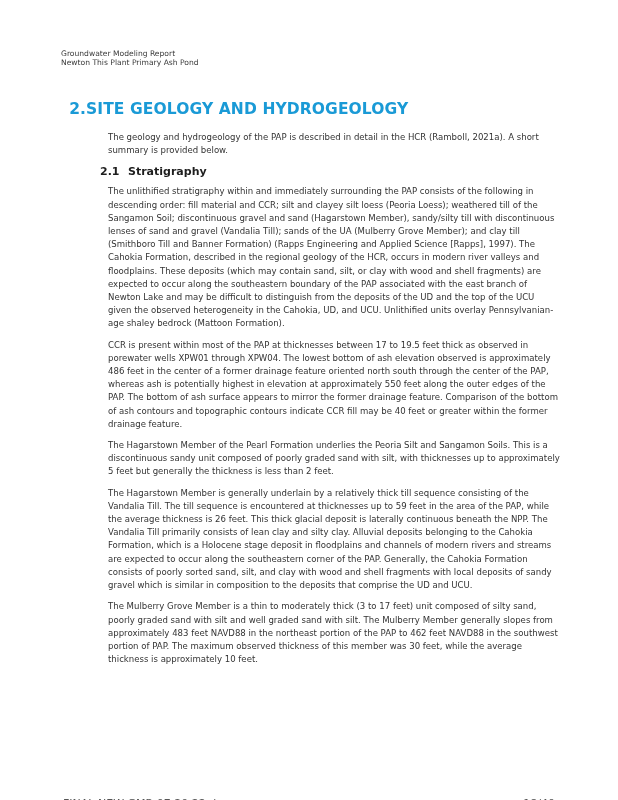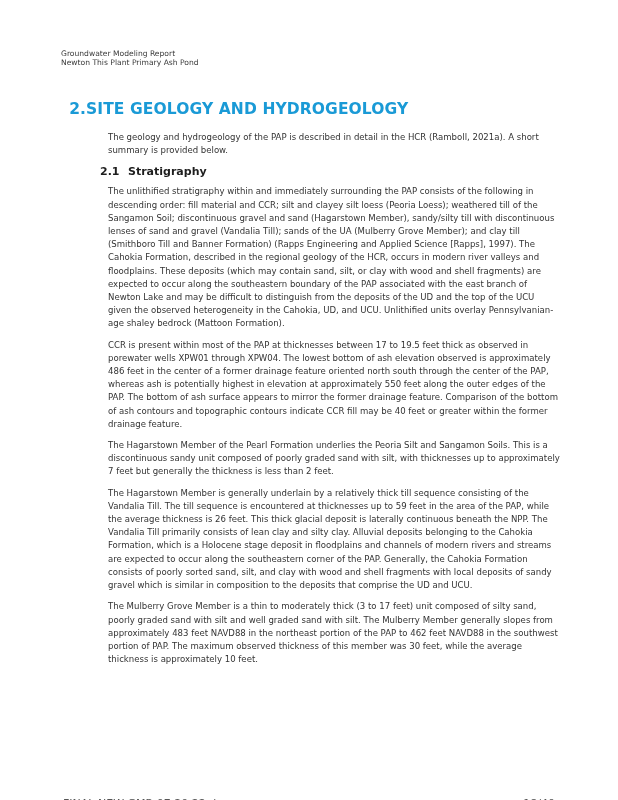--- a/index.html
+++ b/index.html
@@ -100,21 +100,21 @@
 
   <div class="content">
     <p>The geology and hydrogeology of the PAP is described in detail in the HCR (Ramboll, 2021a). A short summary is provided below.</p>
 
     <div class="section-heading">
       <span class="num">2.1</span><span>Stratigraphy</span>
     </div>
 
     <p>The unlithified stratigraphy within and immediately surrounding the PAP consists of the following in descending order: fill material and CCR; silt and clayey silt loess (Peoria Loess); weathered till of the Sangamon Soil; discontinuous gravel and sand (Hagarstown Member), sandy/silty till with discontinuous lenses of sand and gravel (Vandalia Till); sands of the UA (Mulberry Grove Member); and clay till (Smithboro Till and Banner Formation) (Rapps Engineering and Applied Science [Rapps], 1997). The Cahokia Formation, described in the regional geology of the HCR, occurs in modern river valleys and floodplains. These deposits (which may contain sand, silt, or clay with wood and shell fragments) are expected to occur along the southeastern boundary of the PAP associated with the east branch of Newton Lake and may be difficult to distinguish from the deposits of the UD and the top of the UCU given the observed heterogeneity in the Cahokia, UD, and UCU. Unlithified units overlay Pennsylvanian-age shaley bedrock (Mattoon Formation).</p>
     <p>CCR is present within most of the PAP at thicknesses between 17 to 19.5 feet thick as observed in porewater wells XPW01 through XPW04. The lowest bottom of ash elevation observed is approximately 486 feet in the center of a former drainage feature oriented north south through the center of the PAP, whereas ash is potentially highest in elevation at approximately 550 feet along the outer edges of the PAP. The bottom of ash surface appears to mirror the former drainage feature. Comparison of the bottom of ash contours and topographic contours indicate CCR fill may be 40 feet or greater within the former drainage feature.</p>
-    <p>The Hagarstown Member of the Pearl Formation underlies the Peoria Silt and Sangamon Soils. This is a discontinuous sandy unit composed of poorly graded sand with silt, with thicknesses up to approximately 7 feet but generally the thickness is less than 2 feet.</p>
+    <p>The Hagarstown Member of the Pearl Formation underlies the Peoria Silt and Sangamon Soils. This is a discontinuous sandy unit composed of poorly graded sand with silt, with thicknesses up to approximately 5 feet but generally the thickness is less than 2 feet.</p>
     <p>The Hagarstown Member is generally underlain by a relatively thick till sequence consisting of the Vandalia Till. The till sequence is encountered at thicknesses up to 59 feet in the area of the PAP, while the average thickness is 26 feet. This thick glacial deposit is laterally continuous beneath the NPP. The Vandalia Till primarily consists of lean clay and silty clay. Alluvial deposits belonging to the Cahokia Formation, which is a Holocene stage deposit in floodplains and channels of modern rivers and streams are expected to occur along the southeastern corner of the PAP. Generally, the Cahokia Formation consists of poorly sorted sand, silt, and clay with wood and shell fragments with local deposits of sandy gravel which is similar in composition to the deposits that comprise the UD and UCU.</p>
     <p>The Mulberry Grove Member is a thin to moderately thick (3 to 17 feet) unit composed of silty sand, poorly graded sand with silt and well graded sand with silt. The Mulberry Member generally slopes from approximately 483 feet NAVD88 in the northeast portion of the PAP to 462 feet NAVD88 in the southwest portion of PAP. The maximum observed thickness of this member was 30 feet, while the average thickness is approximately 10 feet.</p>
   </div>
 
   <div class="footer">
     <span>FINAL NEW GMR 07.20.22.docx</span>
     <span class="page-number">18/40</span>
   </div>
 
 </div>

